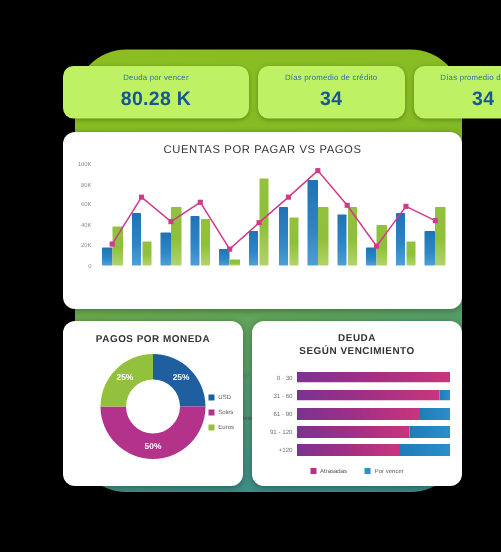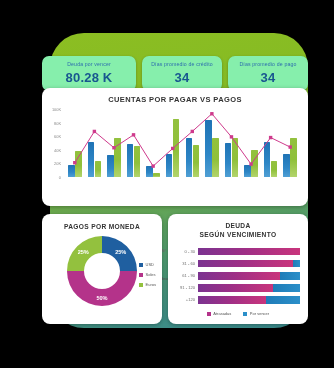--- a/index.html
+++ b/index.html
@@ -10,34 +10,34 @@
   
   #backdrop{
     position:absolute;left:50px;top:33px;width:258px;height:295px;
     border-radius:34px;
     background:linear-gradient(168deg,#8cbe22 0%,#85bb24 28%,#6aa84f 52%,#4e9a70 72%,#3f8e84 88%,#3a8a8d 100%);
   }
 
   
   #kpi-row{position:absolute;left:42px;top:44px;width:266px;display:flex;gap:6px;}
   .kpi{
-    background:#86efac;border-radius:7px;
+    background:#bef264;border-radius:7px;
     box-shadow:0 1px 3px rgba(0,0,0,.28);
-    padding:6px 3px 6px;text-align:center;flex:1;margin-top:12px;
+    padding:6px 18px 6px;text-align:center;flex:1;
   }
   .kpi-label{font-size:5.2px;color:#2f6fad;letter-spacing:.15px;line-height:1.1;white-space:nowrap;}
   .kpi-value{font-size:13px;font-weight:bold;color:#18578f;margin-top:2px;letter-spacing:.2px;}
   .kpi.wide{flex:0 0 88px;}
 
   
   .card{background:#fff;border-radius:8px;box-shadow:0 1px 4px rgba(0,0,0,.3);position:absolute;}
 
   
   #combo-card{left:42px;top:88px;width:266px;height:118px;}
-  #combo-title{text-align:center;font-size:7.5px;font-weight:bold;color:#333;letter-spacing:.4px;margin-top:7px;}
+  #combo-title{text-align:center;font-size:7.5px;font-weight:normal;color:#333;letter-spacing:.4px;margin-top:7px;}
 
   #combo-plot{position:relative;margin:5px 6px 0 6px;height:68px;}
   .ylab{position:absolute;left:0;font-size:3.9px;color:#8a8a8a;transform:translateY(-50%);width:13px;text-align:right;}
   #bars{position:absolute;left:17px;right:2px;top:0;bottom:0;display:flex;align-items:flex-end;}
   .mgroup{flex:1;display:flex;align-items:flex-end;justify-content:center;gap:.5px;height:100%;}
   .bar{width:6.5px;border-radius:.5px;}
   .bar.fact{background:linear-gradient(180deg,#1f73b5 0%,#2e86c6 60%,#4f9fd4 100%);}
   .bar.cobr{background:linear-gradient(180deg,#93c13e 0%,#8fc03a 55%,#b2d46b 100%);}
   #lineSvg{position:absolute;left:17px;right:2px;top:0;bottom:0;width:calc(100% - 19px);height:100%;overflow:visible;}
   #xlabels{position:absolute;left:59px;right:44px;top:160px;display:flex;}

